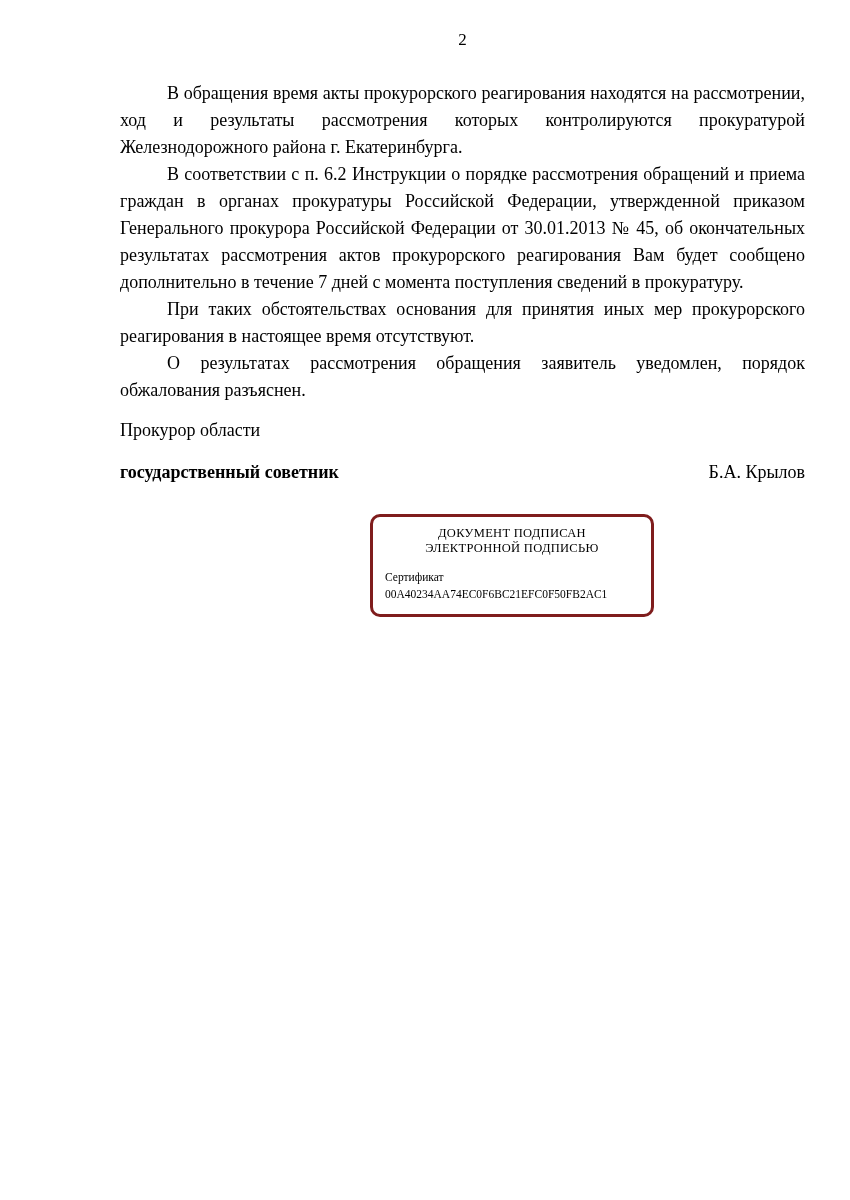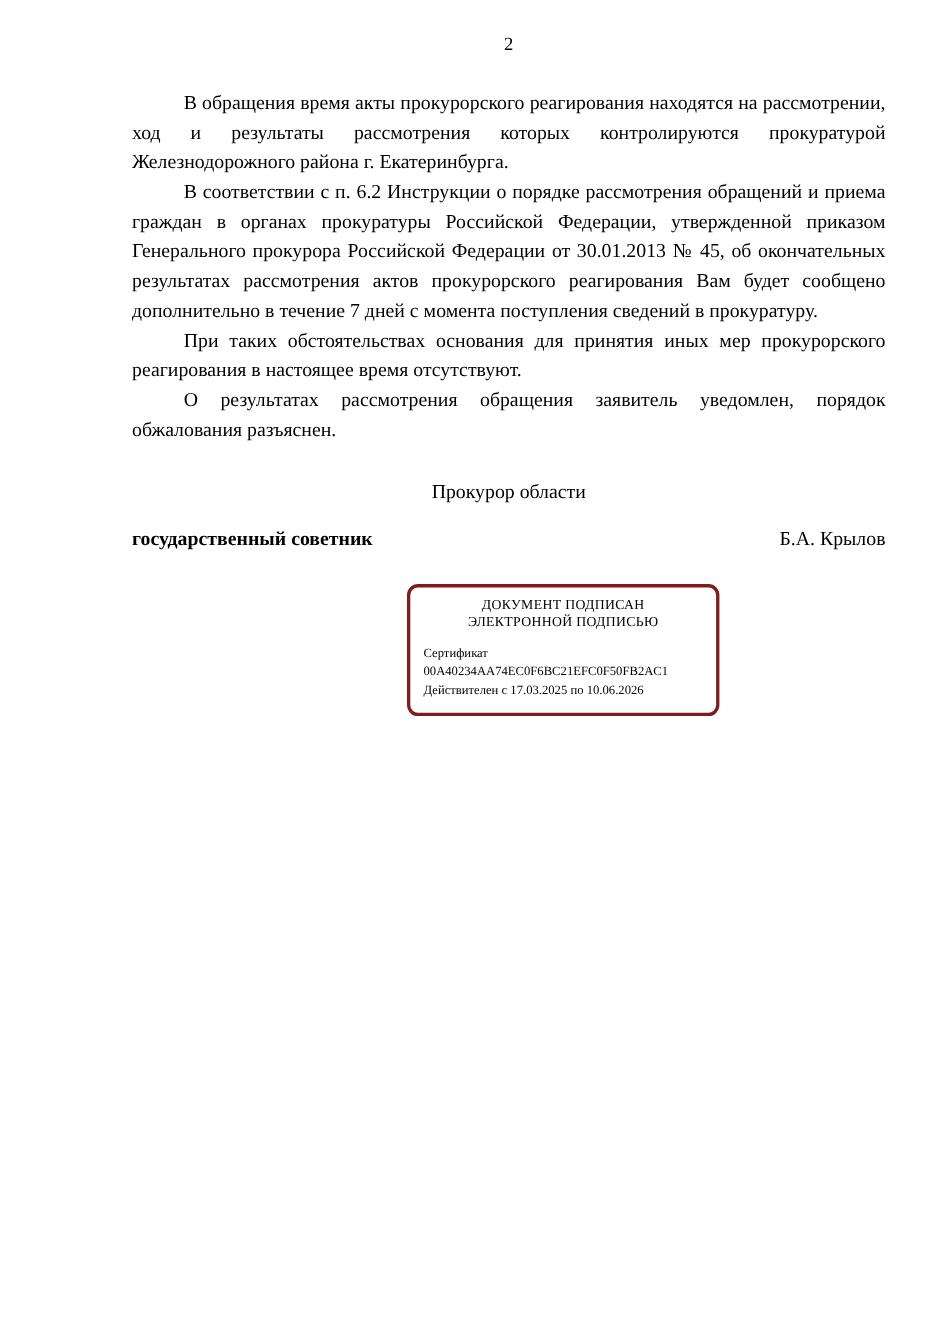--- a/index.html
+++ b/index.html
@@ -22,24 +22,23 @@
     font-size: 17px;
     margin-bottom: 30px;
   }
   .body-text p {
     font-size: 18px;
     line-height: 27px;
     text-align: justify;
     text-indent: 47px;
   }
   .signature-block {
-    margin-top: 32px;
+    margin-top: 15px;
     font-size: 18px;
     line-height: 23px;
-    text-align: center;
   }
   .signature-title {
     margin-bottom: 19px;
   }
   .signature-row {
     display: flex;
     justify-content: space-between;
     align-items: flex-end;
   }
   .signature-rank div { line-height: 23px; font-weight: bold; }
@@ -93,22 +92,16 @@
   <div class="stamp">
     <div class="stamp-title">
       <div>ДОКУМЕНТ ПОДПИСАН</div>
       <div>ЭЛЕКТРОННОЙ ПОДПИСЬЮ</div>
     </div>
     <div class="stamp-details">
       <div>
         <span class="inline">Сертификат</span>
         <span class="inline">00A40234AA74EC0F6BC21EFC0F50FB2AC1</span>
       </div>
-      <div>
-        <span class="inline">Действителен с</span>
-        <span class="inline">17.03.2025</span>
-        <span class="inline">по</span>
-        <span class="inline">10.06.2026</span>
-      </div>
     </div>
   </div>
 
 </div>
 
 </body></html>

